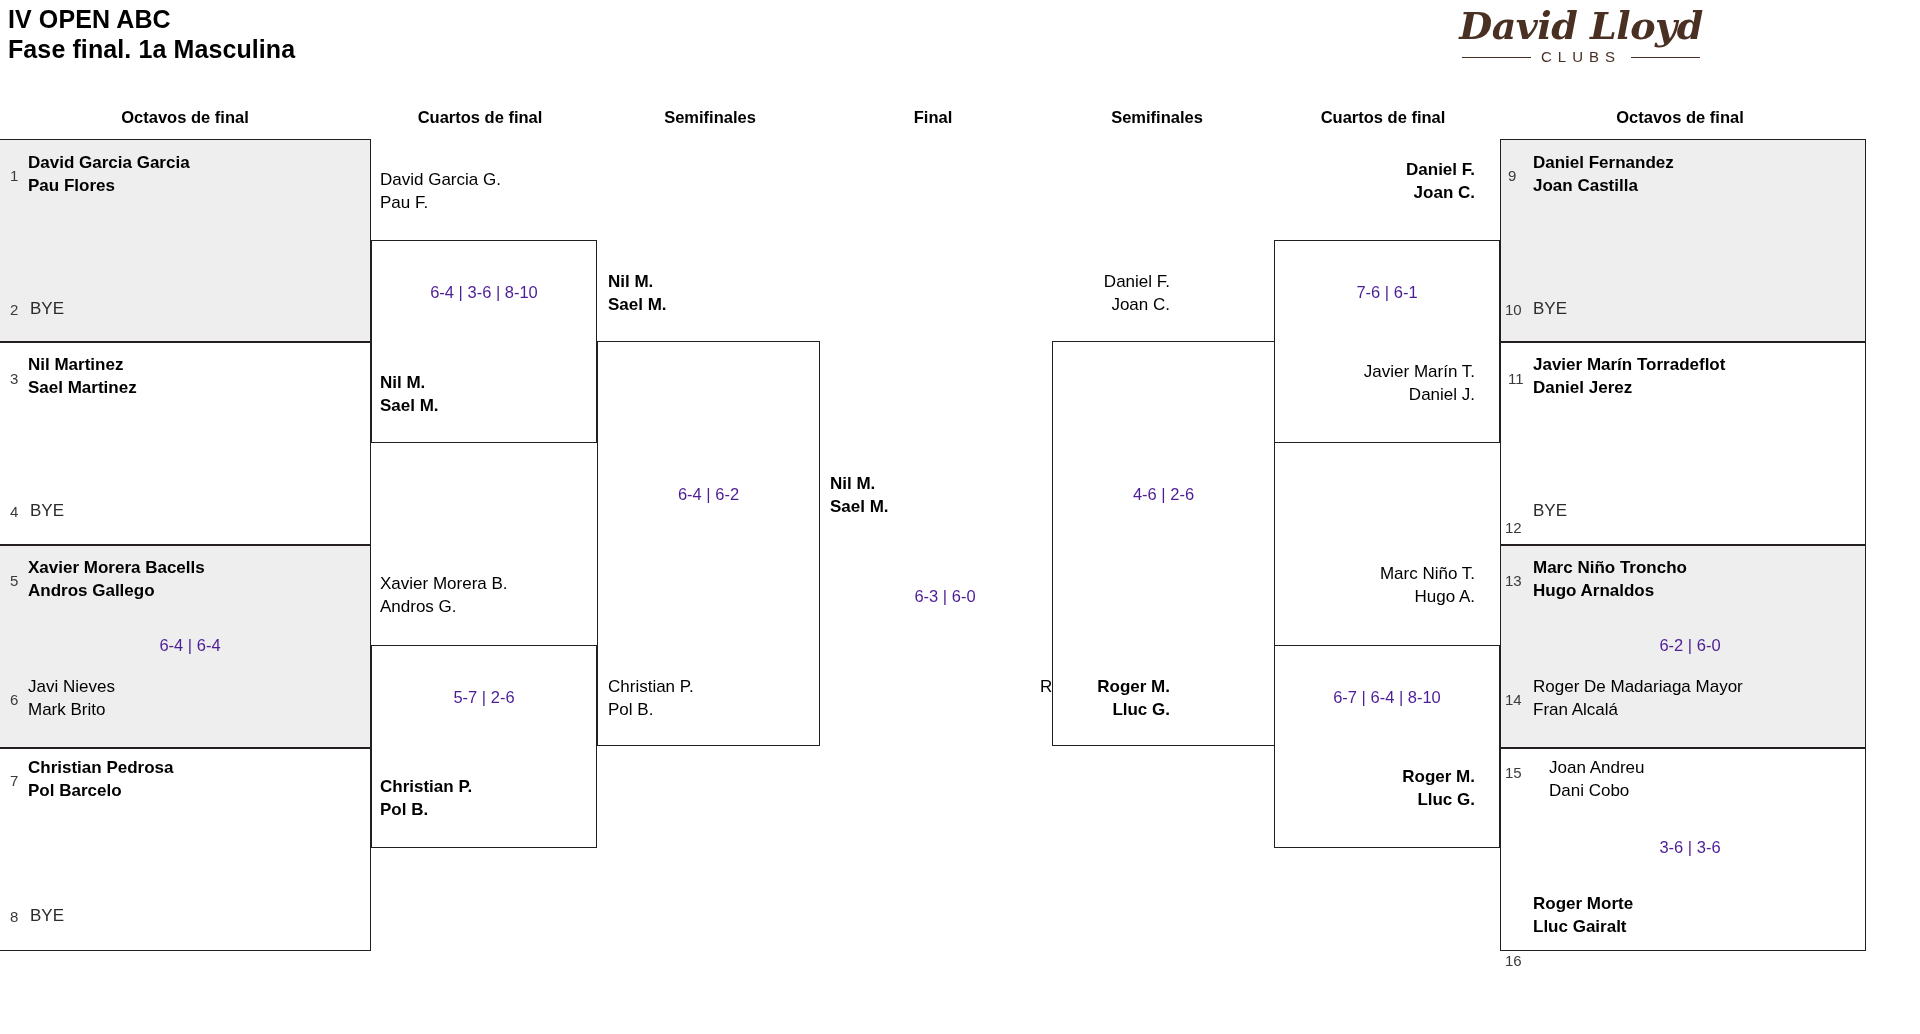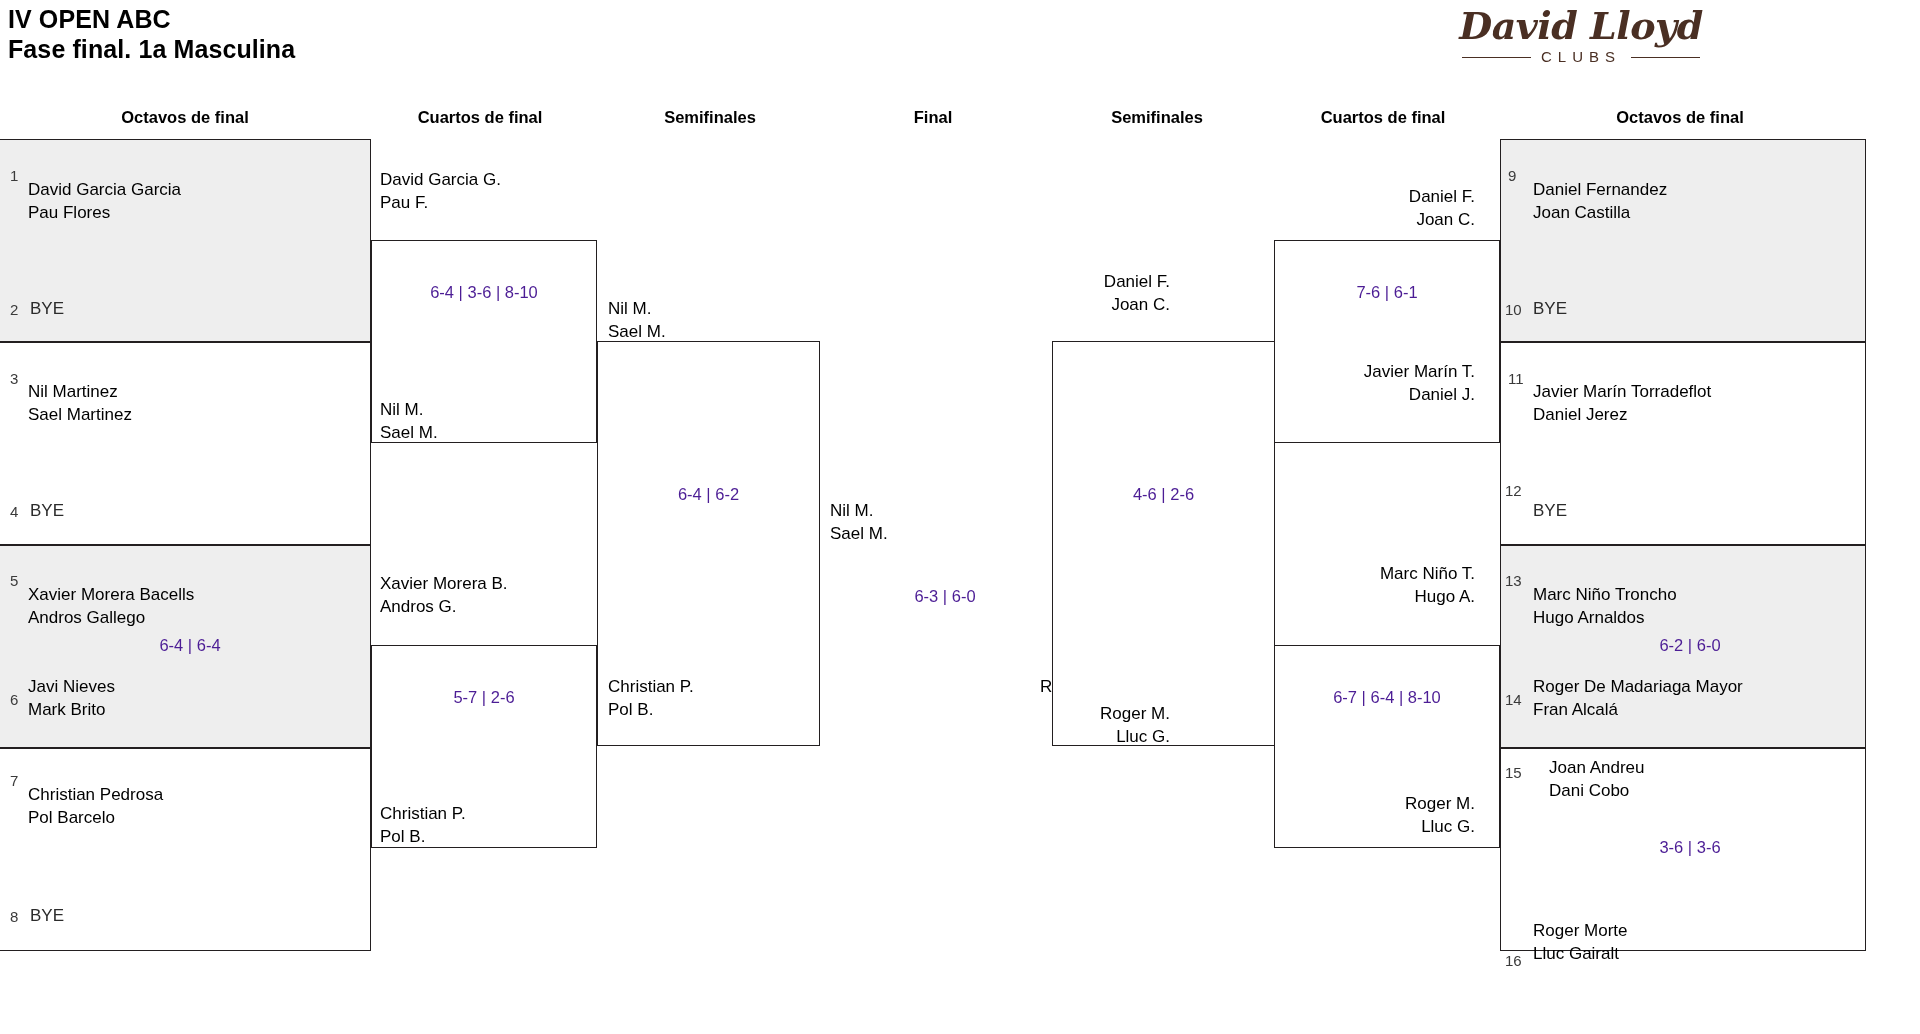--- a/index.html
+++ b/index.html
@@ -46,21 +46,21 @@
   .cell.shaded { background: #eeeeee; }
 
   .seed {
     position: absolute;
     font-size: 15px; color: #3a3a3a; font-weight: 400;
   }
   .names {
     position: absolute;
     font-size: 17px; line-height: 23px; white-space: nowrap;
   }
-  .names.bold { font-weight: 400; margin-top: 27px; }
+  .names.bold { font-weight: 700; }
   .names.right { text-align: right; }
   .bye { position: absolute; font-size: 17px; color: #2b2b2b; }
   .score {
     position: absolute; font-size: 16.5px; color: #4c1d95; white-space: nowrap;
   }
   .score.center { text-align: center; }
 </style>
 </head>
 <body>
 <div id="root">
@@ -225,21 +225,21 @@
   <div>Joan Castilla</div>
 </div>
 <div class="seed" style="left:1505px; top:301px;">10</div>
 <div class="bye" style="left:1533px; top:299px;">BYE</div>
 
 <div class="seed" style="left:1508px; top:370px;">11</div>
 <div class="names bold" style="left:1533px; top:353px;">
   <div>Javier Marín Torradeflot</div>
   <div>Daniel Jerez</div>
 </div>
-<div class="seed" style="left:1505px; top:482px;">12</div>
+<div class="seed" style="left:1505px; top:519px;">12</div>
 <div class="bye" style="left:1533px; top:501px;">BYE</div>
 
 <div class="seed" style="left:1505px; top:572px;">13</div>
 <div class="names bold" style="left:1533px; top:556px;">
   <div>Marc Niño Troncho</div>
   <div>Hugo Arnaldos</div>
 </div>
 <div class="score center" style="left:1550px; top:636px; width:280px;">6-2 | 6-0</div>
 <div class="seed" style="left:1505px; top:691px;">14</div>
 <div class="names" style="left:1533px; top:675px;">

